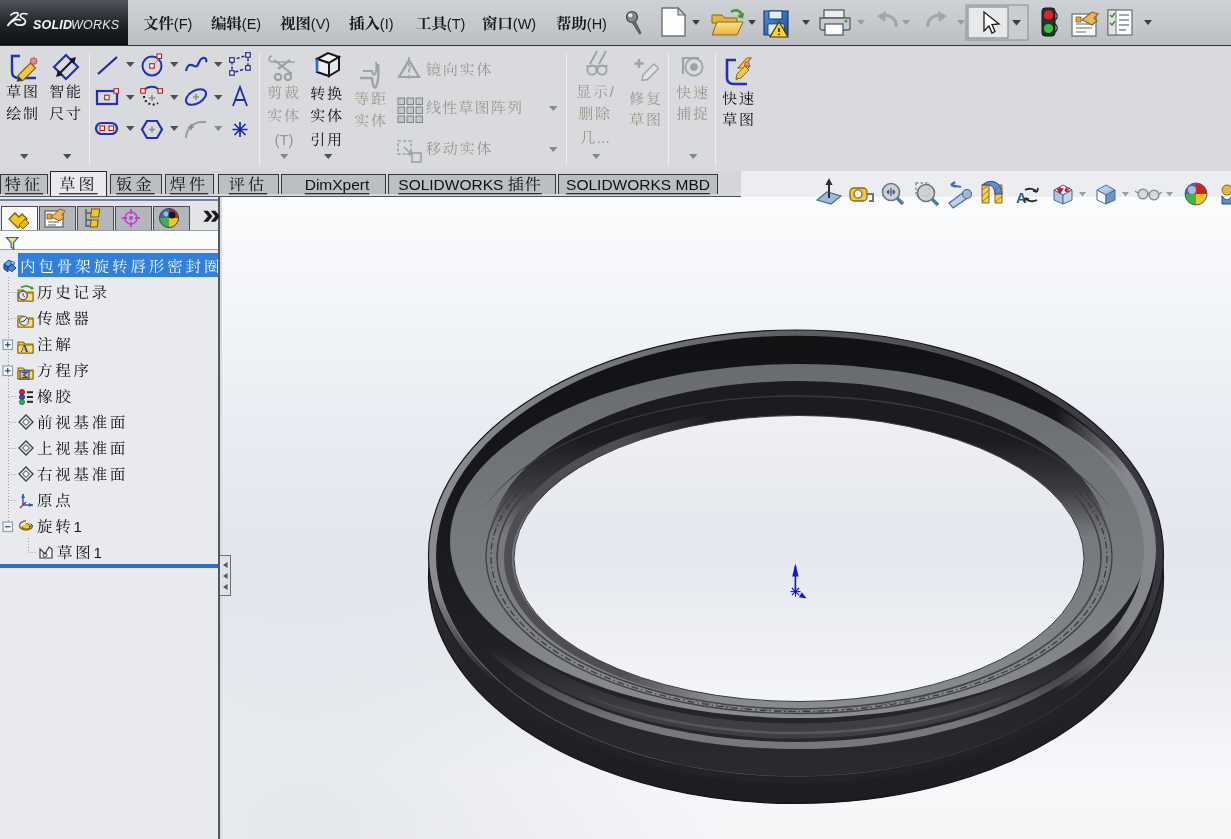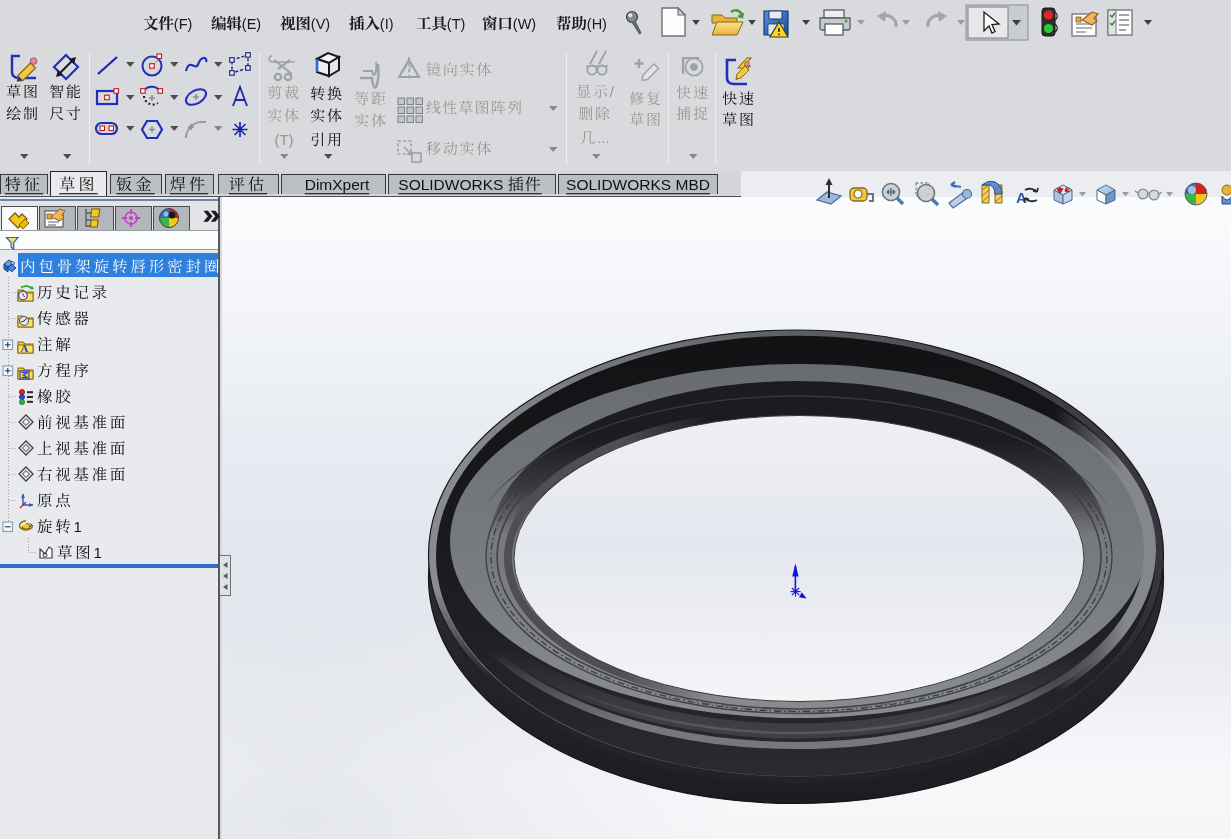--- a/index.html
+++ b/index.html
@@ -126,20 +126,31 @@
  <g stroke-width="1.1">
   <line x1="791.9" y1="588" x2="799.1" y2="595.2"></line>
   <line x1="791.9" y1="595.2" x2="799.1" y2="588"></line>
   <line x1="795.5" y1="586.5" x2="795.5" y2="596.7"></line>
   <line x1="790.4" y1="591.6" x2="800.6" y2="591.6"></line>
  </g>
  <polygon points="806.6,598.5 798.9,597.2 801.8,592.3" stroke="none"></polygon>
 </g>
 </svg>
 
+  <div id="titlebar">
+    <div id="logo"><svg width="128" height="45" viewBox="0 0 128 45">
+<g fill="none" stroke="#f2f3f5" stroke-width="2" stroke-linecap="round" transform="translate(1.5,3) scale(0.85)">
+ <path d="M11 14 c7 -5 11 -2 7 2 c-3 3 -8 5 -11 11 c5 -7 12 -9 15 -7"></path>
+ <path d="M30 13 c-7 -2 -11 2 -5 5 c6 3 3 9 -5 8 c-2 0 -3 -1 -4 -2"></path>
+</g>
+<text x="33" y="29" font-family="Liberation Sans" font-size="12.5" font-weight="bold" font-style="italic" fill="#f4f5f7" letter-spacing="0.2">SOLID</text>
+<text x="71" y="29" font-family="Liberation Sans" font-size="12.5" font-style="italic" fill="#e4e6e8" letter-spacing="0.2">WORKS</text>
+</svg>
+</div>
+  </div>
   <div id="cmdbar">
     <div class="vsep" style="left:89px"></div>
     <div class="vsep" style="left:259px"></div>
     <div class="vsep" style="left:566px"></div>
     <div class="vsep" style="left:668px"></div>
     <div class="vsep" style="left:715px"></div>
   </div>
   <div id="tabstrip">
     <div class="tab" style="left:0px;width:48px"></div>
     <div class="tab active" style="left:50px;width:57px"></div>

